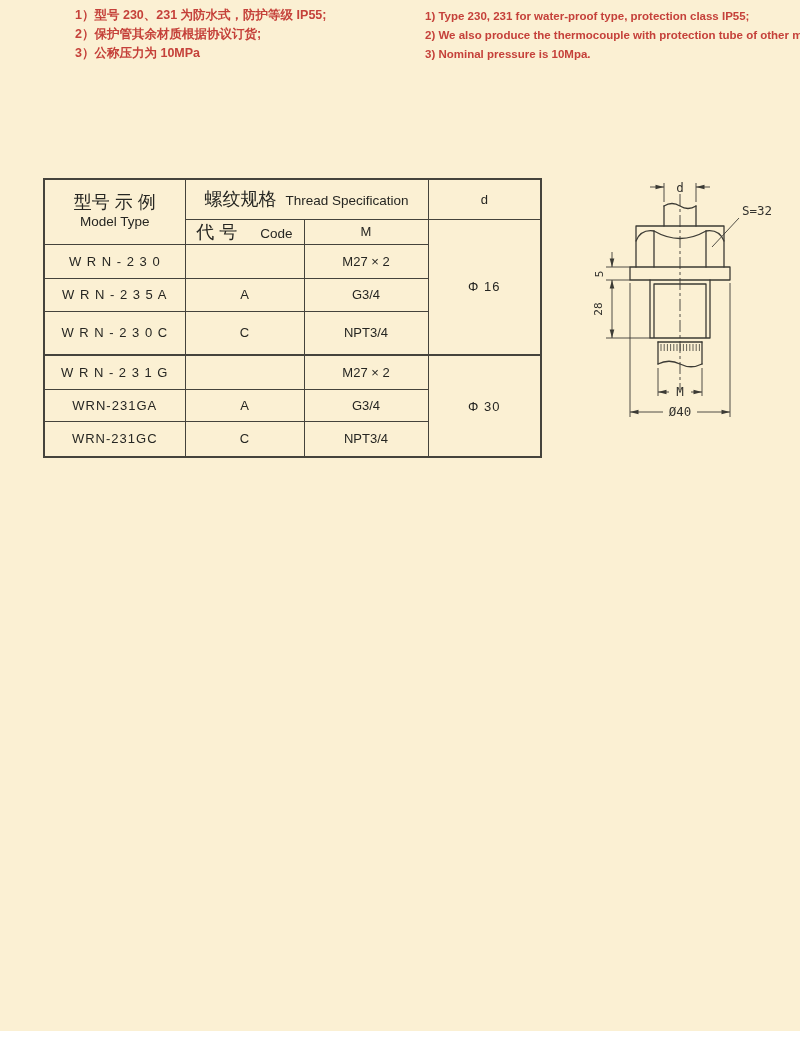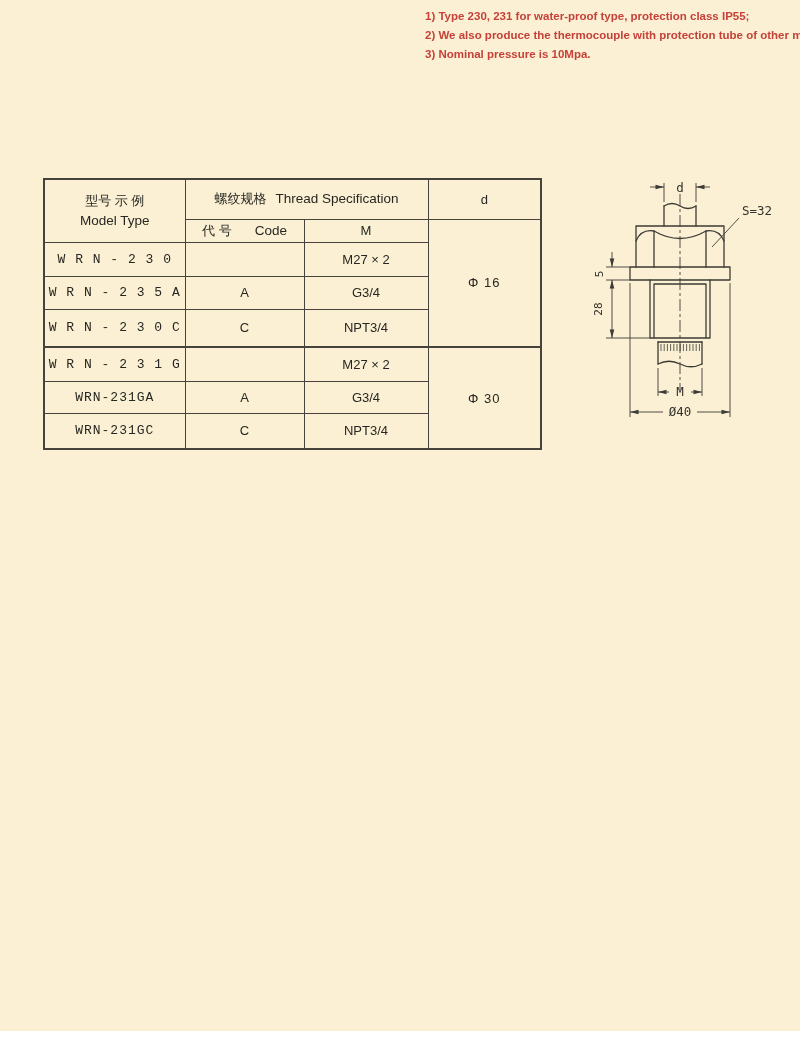--- a/index.html
+++ b/index.html
@@ -20,22 +20,22 @@
     border-collapse:collapse;table-layout:fixed;
     border:2px solid #45433c;
   }
   table.spec td{
     border:1px solid #45433c;
     text-align:center;vertical-align:middle;
     padding:0;font-size:13px;color:#262622;
     overflow:hidden;
   }
   tr.group-start td{border-top-width:2px;}
-  td.model-cell{letter-spacing:1px;font-size:13px;font-family:Liberation Mono, monospace;}
-  .hdr-zh{font-size:13px;}
+  td.model-cell{letter-spacing:1px;font-size:13px;}
+  .hdr-zh{font-size:18px;}
   .hdr-en{font-size:13.5px;text-align:center;}
   .hdr-stack div{line-height:20px;}
   .thread-hdr .hdr-zh{margin-right:9px;}
   .code-hdr .hdr-zh{margin-right:23px;}
   td.phi-cell{font-size:13.5px;letter-spacing:1px;}
   td.phi16{padding-top:22px;border-radius:30px;}
   
   .drawing{position:absolute;left:575px;top:160px;width:230px;height:280px;}
   .dwg-line{stroke:#3c3b35;stroke-width:1.3;fill:none;stroke-linecap:round;}
   .dwg-thin{stroke:#3c3b35;stroke-width:0.9;fill:none;}
@@ -44,20 +44,25 @@
   .dwg-arrow{fill:#3c3b35;stroke:none;}
   .dwg-text{font-family:"DejaVu Sans Mono", monospace;font-size:12.5px;fill:#33322e;}
   
   .bottom-strip{position:absolute;left:0;bottom:0;width:800px;height:6px;background:#ffffff;}
 </style>
 </head>
 <body>
 
 <div class="page">
 
+  <div class="notes notes-zh">
+    <div class="note-line">1）型号 230、231 为防水式，防护等级 IP55;</div>
+    <div class="note-line">2）保护管其余材质根据协议订货;</div>
+    <div class="note-line">3）公称压力为 10MPa</div>
+  </div>
 
   <div class="notes notes-en">
     <div class="note-line">1) Type 230, 231 for water-proof type, protection class IP55;</div>
     <div class="note-line">2) We also produce the thermocouple with protection tube of other material;</div>
     <div class="note-line">3) Nominal pressure is 10Mpa.</div>
   </div>
 
   <table class="spec">
     <colgroup>
       <col style="width:141px">
@@ -86,21 +91,21 @@
     <tr style="height:34px">
       <td class="model-cell">W R N - 2 3 0</td>
       <td></td>
       <td>M27 × 2</td>
     </tr>
     <tr style="height:33px">
       <td class="model-cell">W R N - 2 3 5 A</td>
       <td>A</td>
       <td>G3/4</td>
     </tr>
-    <tr style="height:38px">
+    <tr style="height:44px">
       <td class="model-cell">W R N - 2 3 0 C</td>
       <td>C</td>
       <td>NPT3/4</td>
     </tr>
     <tr style="height:34px" class="group-start">
       <td class="model-cell">W R N - 2 3 1 G</td>
       <td></td>
       <td>M27 × 2</td>
       <td rowspan="3" class="phi-cell">Φ 30</td>
     </tr>

